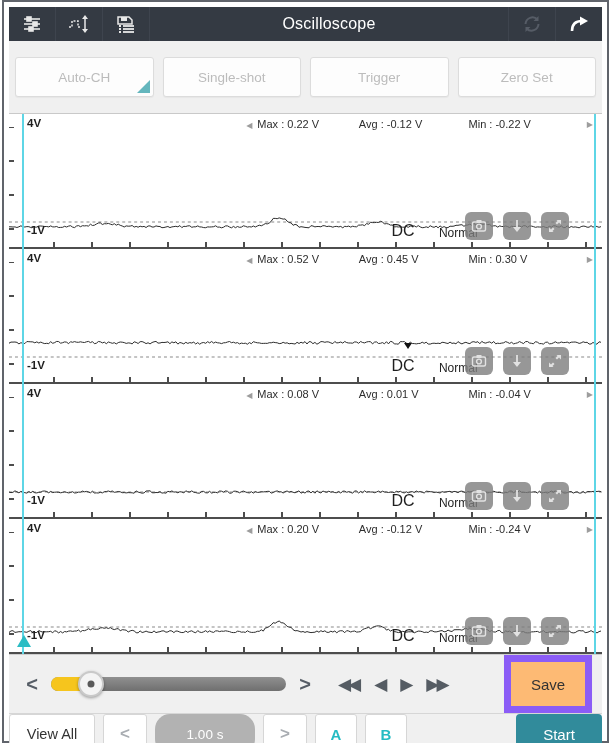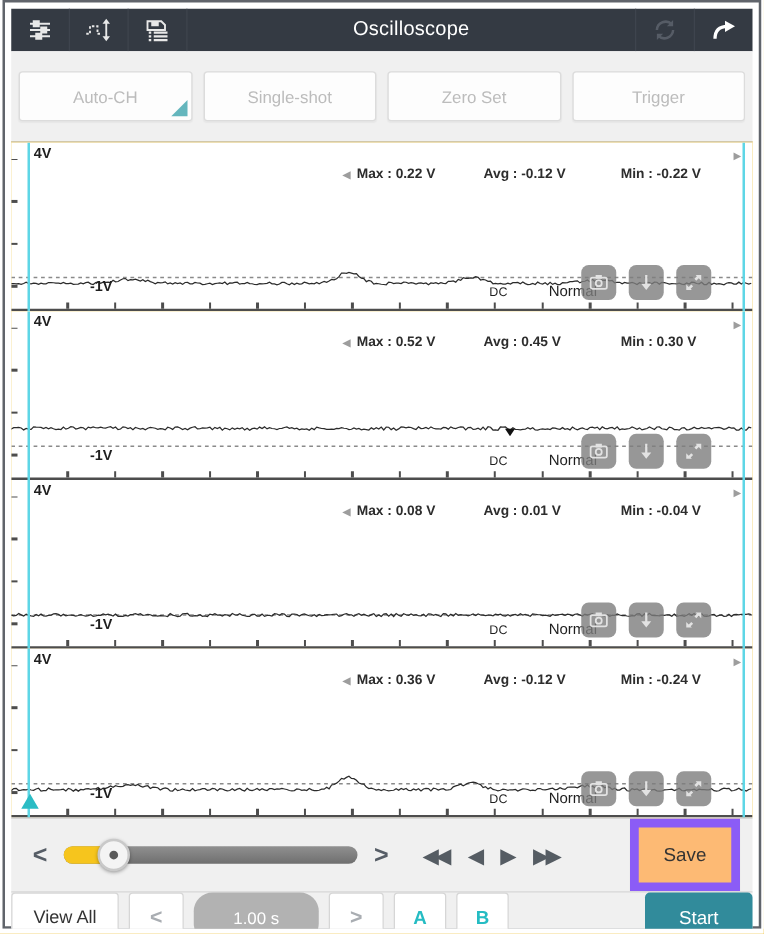--- a/index.html
+++ b/index.html
@@ -25,28 +25,28 @@
   .panel .axis{position:absolute;left:0;right:0;bottom:0;height:5px;border-bottom:2px solid #4d4d4d;
         background:repeating-linear-gradient(to right,transparent 0 36px,#4d4d4d 36px 38px);
         background-position:8px 0;}
   .panel .lticks{position:absolute;left:0;top:0;bottom:0;width:5px;
         background:repeating-linear-gradient(to bottom,transparent 0 32px,#4d4d4d 32px 34px);
         background-position:0 14px;}
   .panel .cyan-l{position:absolute;left:13px;top:0;bottom:0;width:2px;background:#5ed6e6;}
   .panel .cyan-r{position:absolute;right:6px;top:0;bottom:0;width:2px;background:#5ed6e6;}
   .panel svg.wave{position:absolute;inset:0;width:100%;height:100%;}
   .vtop{position:absolute;left:18px;top:3px;font-size:11.5px;font-weight:bold;color:#1f1f1f;}
-  .vbot{position:absolute;left:18px;bottom:13px;font-size:11.5px;font-weight:bold;color:#1f1f1f;margin-left:45px;}
-  .stat{position:absolute;top:19px;font-size:11px;font-weight:bold;color:#2d2d2d;white-space:nowrap;margin-left:28px;}
+  .vbot{position:absolute;left:18px;bottom:13px;font-size:11.5px;font-weight:bold;color:#1f1f1f;}
+  .stat{position:absolute;top:4px;font-size:11px;font-weight:normal;color:#2d2d2d;white-space:nowrap;}
   .stat .chev{color:#9d9d9d;font-size:8px;margin-right:5px;}
   .stat-max{left:40%;}
   .stat-avg{left:59%;}
   .stat-min{left:77.5%;}
   .chev-r{position:absolute;right:9px;top:6px;color:#9d9d9d;font-size:8px;}
-  .lbl-dc{position:absolute;left:64.5%;bottom:9px;font-size:10px;color:#1f1f1f;}
+  .lbl-dc{position:absolute;left:64.5%;bottom:9px;font-size:16px;color:#1f1f1f;}
   .lbl-normal{position:absolute;left:72.5%;bottom:9px;font-size:12px;color:#1f1f1f;}
   .pbtns{position:absolute;right:33px;bottom:9px;display:flex;gap:10px;}
   .pbtn{width:28px;height:28px;border-radius:6px;background:rgba(125,125,125,.8);
         display:flex;align-items:center;justify-content:center;cursor:pointer;}
   .pbtn svg{width:16px;height:16px;}
   .mk-down{position:absolute;width:0;height:0;border-left:4px solid transparent;
         border-right:4px solid transparent;border-top:6px solid #111;}
   .mk-teal{position:absolute;width:0;height:0;border-left:7px solid transparent;
         border-right:7px solid transparent;border-bottom:12px solid #2bbcc4;}
   
@@ -146,24 +146,24 @@
 
   <div class="btnrow">
     <div class="tbtn">
       <span>Auto-CH</span>
       <span class="corner"></span>
     </div>
     <div class="tbtn">
       <span>Single-shot</span>
     </div>
     <div class="tbtn">
+      <span>Trigger</span>
+    </div>
+    <div class="tbtn">
       <span>Zero Set</span>
-    </div>
-    <div class="tbtn">
-      <span>Trigger</span>
     </div>
   </div>
 
   <div class="channels" id="channels">
     <div class="panel">
       <svg class="wave" preserveAspectRatio="none" viewBox="0 0 597 135">
           <line x1="0" y1="108.0" x2="597" y2="108.0" stroke="#8a8a8a" stroke-width="1.2" stroke-dasharray="3 3"></line>
           <path d="M0 112.7 L0 112.8 L2 112.8 L4 113.0 L6 112.9 L8 113.5 L10 112.8 L12 111.8 L14 112.8 L16 113.0 L18 112.6 L20 112.7 L22 113.5 L24 112.5 L26 113.1 L28 113.1 L30 112.0 L32 112.0 L34 112.2 L36 112.5 L38 112.5 L40 112.9 L42 111.9 L44 112.9 L46 112.9 L48 112.5 L50 113.5 L52 113.4 L54 113.3 L56 112.3 L58 113.0 L60 112.1 L62 111.7 L64 113.1 L66 113.6 L68 112.0 L70 111.6 L72 112.7 L74 111.7 L76 111.9 L78 111.7 L80 112.1 L82 110.2 L84 111.5 L86 111.2 L88 110.0 L90 109.0 L92 108.9 L94 110.5 L96 109.7 L98 109.8 L100 109.4 L102 110.1 L104 110.8 L106 109.7 L108 111.2 L110 110.2 L112 111.3 L114 112.0 L116 113.0 L118 111.9 L120 112.2 L122 112.1 L124 111.5 L126 113.1 L128 112.4 L130 113.2 L132 112.2 L134 112.8 L136 112.4 L138 113.5 L140 112.0 L142 111.9 L144 113.0 L146 113.0 L148 111.9 L150 112.4 L152 112.5 L154 113.7 L156 113.5 L158 113.0 L160 112.5 L162 113.6 L164 112.9 L166 112.6 L168 112.3 L170 112.8 L172 111.6 L174 113.6 L176 112.3 L178 112.5 L180 111.9 L182 111.8 L184 113.3 L186 112.8 L188 112.8 L190 111.9 L192 112.9 L194 113.0 L196 113.6 L198 113.7 L200 112.9 L202 113.0 L204 112.9 L206 112.7 L208 111.8 L210 113.1 L212 113.1 L214 113.8 L216 113.2 L218 111.9 L220 111.9 L222 113.0 L224 113.8 L226 112.4 L228 113.7 L230 112.5 L232 113.3 L234 113.1 L236 111.8 L238 112.3 L240 113.1 L242 112.7 L244 113.0 L246 112.0 L248 113.0 L250 112.0 L252 111.2 L254 111.8 L256 110.8 L258 109.6 L260 109.9 L262 109.0 L264 107.3 L266 104.4 L268 104.4 L270 104.7 L272 103.9 L274 104.5 L276 105.1 L278 104.9 L280 107.2 L282 108.5 L284 108.9 L286 111.3 L288 110.4 L290 111.0 L292 113.3 L294 112.7 L296 113.0 L298 113.4 L300 113.6 L302 113.8 L304 111.7 L306 112.0 L308 112.9 L310 112.5 L312 112.5 L314 112.8 L316 111.7 L318 111.8 L320 112.6 L322 112.2 L324 112.5 L326 113.2 L328 112.5 L330 112.4 L332 112.9 L334 112.4 L336 113.8 L338 112.3 L340 112.6 L342 112.1 L344 113.1 L346 112.2 L348 112.7 L350 112.8 L352 111.1 L354 111.1 L356 110.8 L358 111.7 L360 109.5 L362 110.3 L364 108.2 L366 108.6 L368 108.6 L370 108.3 L372 108.5 L374 107.3 L376 107.9 L378 110.0 L380 109.6 L382 110.0 L384 111.1 L386 111.0 L388 113.0 L390 112.7 L392 113.0 L394 112.8 L396 113.2 L398 113.2 L400 112.5 L402 113.3 L404 112.1 L406 112.1 L408 111.9 L410 113.0 L412 111.6 L414 112.9 L416 113.7 L418 113.5 L420 112.8 L422 113.6 L424 111.7 L426 112.8 L428 113.3 L430 112.2 L432 113.8 L434 111.9 L436 113.5 L438 112.6 L440 113.6 L442 113.6 L444 112.2 L446 112.3 L448 112.1 L450 111.3 L452 111.3 L454 110.9 L456 110.7 L458 112.3 L460 111.2 L462 111.0 L464 110.0 L466 111.4 L468 109.4 L470 111.0 L472 109.7 L474 109.3 L476 110.2 L478 110.3 L480 109.9 L482 110.7 L484 110.4 L486 112.3 L488 111.8 L490 111.8 L492 113.1 L494 111.9 L496 112.5 L498 112.5 L500 112.0 L502 112.6 L504 113.6 L506 112.2 L508 112.6 L510 112.5 L512 111.9 L514 112.1 L516 113.0 L518 111.7 L520 111.8 L522 113.3 L524 112.0 L526 112.1 L528 112.6 L530 113.3 L532 112.9 L534 113.0 L536 113.1 L538 112.5 L540 113.3 L542 113.7 L544 112.3 L546 113.2 L548 111.8 L550 111.9 L552 112.8 L554 113.1 L556 111.8 L558 113.6 L560 113.6 L562 111.9 L564 113.6 L566 112.5 L568 113.2 L570 112.9 L572 113.3 L574 113.8 L576 112.6 L578 112.1 L580 112.3 L582 113.2 L584 113.2 L586 111.7 L588 113.2 L590 111.9 L592 112.6 L594 113.3 L596 112.6" stroke="#2b2b2b" stroke-width="1" fill="none"></path>
         </svg>
       <div class="lticks"></div>
@@ -286,21 +286,21 @@
       <svg class="wave" preserveAspectRatio="none" viewBox="0 0 597 135">
           <line x1="0" y1="108.0" x2="597" y2="108.0" stroke="#8a8a8a" stroke-width="1.2" stroke-dasharray="3 3"></line>
           <path d="M0 112.7 L0 113.5 L2 111.9 L4 111.7 L6 113.4 L8 113.1 L10 112.7 L12 112.8 L14 112.4 L16 113.0 L18 113.3 L20 112.2 L22 111.6 L24 113.9 L26 113.5 L28 113.5 L30 111.5 L32 112.5 L34 113.0 L36 112.8 L38 112.8 L40 112.7 L42 112.3 L44 113.8 L46 111.7 L48 112.4 L50 113.9 L52 112.5 L54 113.9 L56 112.5 L58 112.9 L60 112.1 L62 111.9 L64 112.4 L66 112.0 L68 112.0 L70 111.0 L72 112.8 L74 111.5 L76 111.7 L78 110.9 L80 109.7 L82 110.8 L84 109.6 L86 110.2 L88 110.3 L90 110.1 L92 108.9 L94 108.7 L96 109.3 L98 108.7 L100 109.5 L102 108.6 L104 109.9 L106 110.6 L108 109.9 L110 109.6 L112 111.8 L114 110.7 L116 110.9 L118 111.2 L120 113.0 L122 111.9 L124 111.3 L126 111.9 L128 113.7 L130 113.8 L132 111.9 L134 113.5 L136 113.0 L138 112.1 L140 113.0 L142 113.3 L144 113.6 L146 111.9 L148 113.6 L150 113.0 L152 112.7 L154 111.9 L156 111.9 L158 113.2 L160 112.9 L162 111.7 L164 112.0 L166 113.6 L168 112.0 L170 112.2 L172 113.1 L174 113.6 L176 113.4 L178 112.0 L180 113.4 L182 112.3 L184 111.8 L186 113.1 L188 113.8 L190 111.6 L192 113.1 L194 113.5 L196 112.8 L198 111.7 L200 113.2 L202 111.9 L204 112.9 L206 113.4 L208 111.9 L210 111.9 L212 112.6 L214 112.1 L216 112.3 L218 111.8 L220 112.2 L222 112.6 L224 113.4 L226 113.6 L228 113.5 L230 112.2 L232 112.4 L234 113.2 L236 113.0 L238 113.4 L240 111.8 L242 112.9 L244 113.4 L246 113.4 L248 113.2 L250 112.3 L252 112.3 L254 110.8 L256 112.1 L258 109.0 L260 108.6 L262 107.5 L264 105.9 L266 103.7 L268 104.2 L270 102.9 L272 102.0 L274 103.7 L276 103.9 L278 105.2 L280 107.4 L282 108.1 L284 108.3 L286 110.7 L288 111.8 L290 111.6 L292 112.2 L294 113.0 L296 112.5 L298 113.4 L300 112.6 L302 113.2 L304 113.6 L306 113.4 L308 113.2 L310 112.0 L312 113.2 L314 111.7 L316 112.7 L318 111.8 L320 113.3 L322 113.4 L324 112.2 L326 113.0 L328 112.0 L330 113.8 L332 112.2 L334 111.7 L336 111.9 L338 113.7 L340 111.6 L342 112.0 L344 113.0 L346 112.3 L348 112.0 L350 113.1 L352 112.9 L354 112.6 L356 110.5 L358 109.7 L360 109.1 L362 108.3 L364 109.7 L366 108.6 L368 107.5 L370 107.0 L372 106.8 L374 107.1 L376 108.0 L378 108.7 L380 111.1 L382 110.3 L384 112.1 L386 111.0 L388 112.5 L390 113.0 L392 113.6 L394 113.2 L396 112.4 L398 112.6 L400 113.2 L402 112.8 L404 112.8 L406 112.6 L408 113.8 L410 112.9 L412 112.1 L414 112.2 L416 112.6 L418 113.5 L420 113.1 L422 113.5 L424 111.8 L426 111.8 L428 112.8 L430 112.9 L432 112.5 L434 111.9 L436 111.6 L438 112.8 L440 112.5 L442 111.1 L444 112.1 L446 112.5 L448 110.8 L450 110.7 L452 110.7 L454 110.7 L456 111.2 L458 110.1 L460 109.1 L462 110.6 L464 108.9 L466 110.6 L468 109.9 L470 111.0 L472 110.4 L474 111.2 L476 109.4 L478 111.2 L480 110.3 L482 110.9 L484 112.6 L486 111.5 L488 113.0 L490 113.0 L492 111.7 L494 111.4 L496 113.6 L498 113.8 L500 111.9 L502 112.7 L504 112.1 L506 113.5 L508 112.7 L510 112.1 L512 112.1 L514 113.9 L516 112.9 L518 112.6 L520 113.7 L522 113.9 L524 113.8 L526 112.9 L528 112.8 L530 112.6 L532 112.4 L534 113.4 L536 112.7 L538 111.6 L540 113.4 L542 113.6 L544 112.9 L546 112.8 L548 112.8 L550 112.4 L552 113.5 L554 112.4 L556 112.7 L558 112.7 L560 112.8 L562 112.8 L564 112.0 L566 113.5 L568 113.9 L570 113.6 L572 112.3 L574 111.5 L576 111.9 L578 111.7 L580 113.6 L582 113.4 L584 112.7 L586 111.6 L588 113.0 L590 112.9 L592 113.9 L594 112.6 L596 112.0" stroke="#2b2b2b" stroke-width="1" fill="none"></path>
         </svg>
       <div class="lticks"></div>
       <div class="axis"></div>
       <div class="cyan-l"></div>
       <div class="cyan-r"></div>
       <div class="vtop">4V</div>
       <div class="vbot">-1V</div>
-      <div class="stat stat-max"><span class="chev">◀</span><span>Max : 0.36 V</span></div>
+      <div class="stat stat-max"><span class="chev">◀</span><span>Max : 0.20 V</span></div>
       <div class="stat stat-avg"><span>Avg : -0.12 V</span></div>
       <div class="stat stat-min"><span>Min : -0.24 V</span></div>
       <div class="chev-r">▶</div>
       <div class="lbl-dc">DC</div>
       <div class="lbl-normal">Normal</div>
       <div class="pbtns">
         <div class="pbtn">
           <svg viewBox="0 0 16 16">
             <rect x="1.5" y="4" width="13" height="9" rx="1.5" fill="none" stroke="#e2e2e2" stroke-width="1.4"></rect>
             <rect x="5.5" y="2" width="5" height="3" fill="#e2e2e2"></rect>

